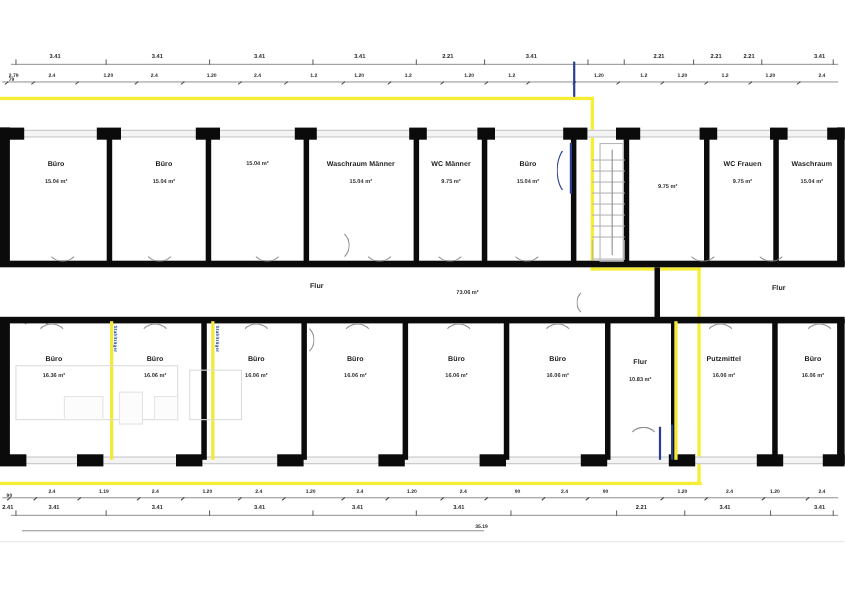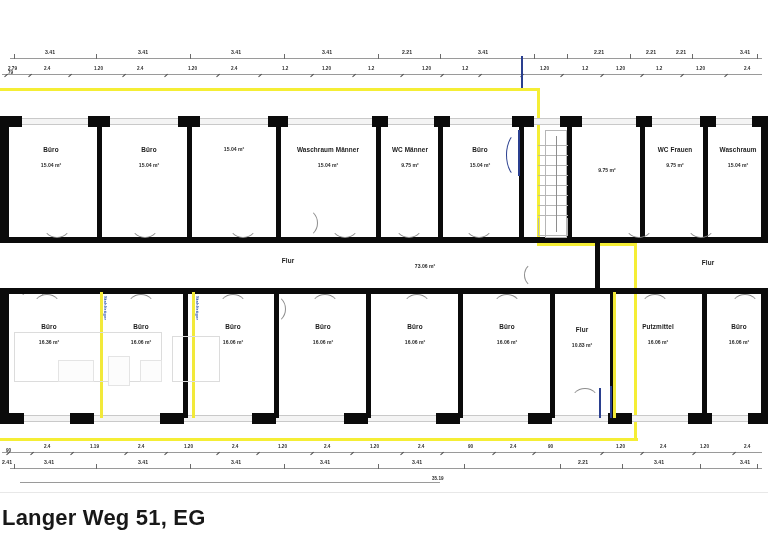--- a/index.html
+++ b/index.html
@@ -408,15 +408,14 @@
     <div class="dimtxt" style="left:412px;top:17px;">3.41</div>
     <div class="dimtxt" style="left:578px;top:17px;">2.21</div>
     <div class="dimtxt" style="left:654px;top:17px;">3.41</div>
     <div class="dimtxt" style="left:740px;top:17px;">3.41</div>
 
     <div class="dimline" style="left:20px;top:40px;width:420px;"></div>
     <div class="dimtxt sm" style="left:432px;top:34px;">35.19</div>
   </div>
 
   <div id="title-sep"></div>
-  <div id="title">Langer Weg 51, EG</div>
 
 </div>
 
 </body></html>

